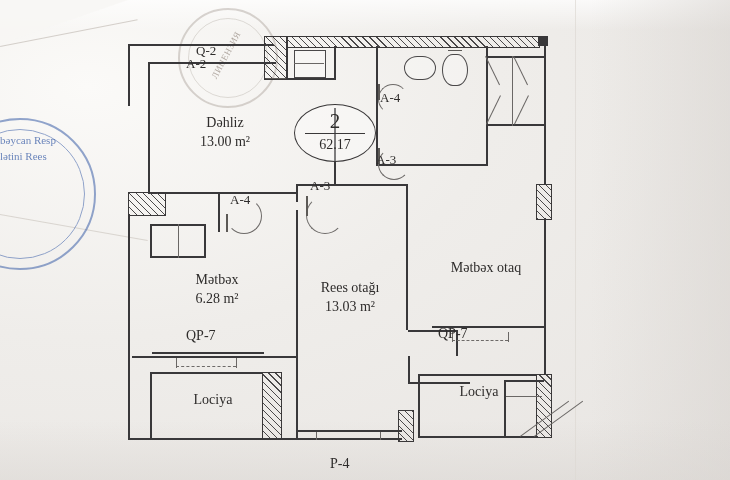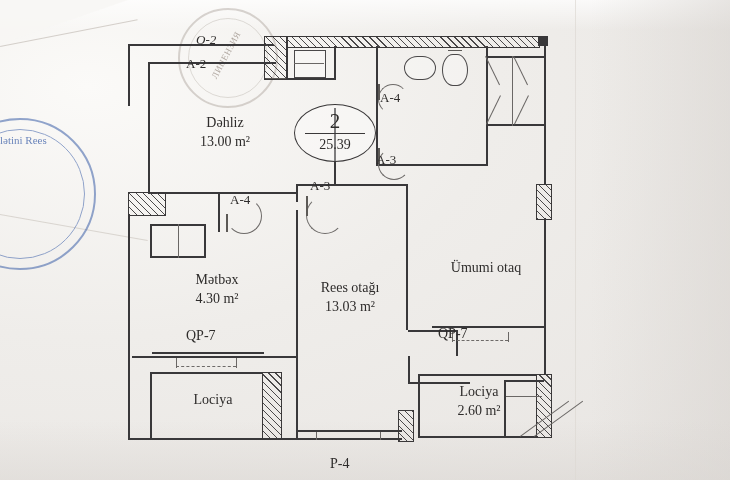--- a/index.html
+++ b/index.html
@@ -83,20 +83,21 @@
   <div class="shade top"></div>
   <div class="shade right"></div>
   <div class="shade bottom"></div>
   <div class="corner-fold"></div>
   <div class="crease1"></div>
   <div class="crease2"></div>
   <div class="crease3"></div>
 
   <div class="stamp"></div>
   <div class="stamp-text">
+    <div>bəycan Resp</div>
     <div>lәtini Rees</div>
   </div>
 
   <div class="dryseal"></div>
   <div class="dryseal-txt">ЛИЦЕНЗИЯ</div>
 
   <div class="ln" style="left:128px;top:44px;width:146px;height:2px;"></div>
   <div class="ln" style="left:128px;top:44px;width:2px;height:62px;"></div>
   <div class="ln" style="left:148px;top:62px;width:128px;height:2px;"></div>
   <div class="ln" style="left:148px;top:62px;width:2px;height:132px;"></div>
@@ -199,53 +200,52 @@
   <div class="ln" style="left:378px;top:148px;width:2px;height:16px;background:#5c5956;"></div>
 
   <div class="arc" style="left:378px;top:84px;width:28px;height:28px;border-color:#6d6a68 transparent transparent #6d6a68;"></div>
   <div class="ln" style="left:378px;top:84px;width:2px;height:16px;background:#5c5956;"></div>
 
   <div class="ln" style="left:266px;top:78px;width:20px;height:1px;background:#5c5956;"></div>
 
   <div class="oval" style="left:294px;top:104px;width:80px;height:56px;">
     <div class="num">2</div>
     <div class="ovline" style="left:10px;right:10px;top:28px;width:60px;"></div>
-    <div class="area">25.39</div>
+    <div class="area">62.17</div>
   </div>
 
   <div class="room" style="left:160px;top:113px;width:130px;">
     <div>Dəhliz</div>
     <div>13.00 m²</div>
   </div>
 
 
   <div class="room" style="left:152px;top:270px;width:130px;">
     <div>Mətbəx</div>
-    <div>4.30 m²</div>
+    <div>6.28 m²</div>
   </div>
 
   <div class="room" style="left:292px;top:278px;width:116px;">
     <div>Rees otağı</div>
     <div>13.03 m²</div>
   </div>
 
   <div class="room" style="left:422px;top:258px;width:128px;">
-    <div>Ümumi otaq</div>
+    <div>Mətbəx otaq</div>
   </div>
 
   <div class="room" style="left:158px;top:390px;width:110px;">
     <div>Lociya</div>
   </div>
 
   <div class="room" style="left:424px;top:382px;width:110px;">
     <div>Lociya</div>
-    <div>2.60 m²</div>
-  </div>
-
-  <div class="tag" style="left:196px;top:32px;font-style:italic;">Q-2</div>
+  </div>
+
+  <div class="tag" style="left:196px;top:43px;">Q-2</div>
   <div class="tag" style="left:186px;top:56px;">A-2</div>
   <div class="tag" style="left:380px;top:90px;">A-4</div>
   <div class="tag" style="left:376px;top:152px;">A-3</div>
   <div class="tag" style="left:230px;top:192px;">A-4</div>
   <div class="tag" style="left:310px;top:178px;">A-3</div>
 
   <div class="tag" style="left:186px;top:328px;font-size:14px;">QP-7</div>
   <div class="tag" style="left:438px;top:326px;font-size:14px;">QP-7</div>
   <div class="bottomtext" style="left:330px;top:456px;">P-4</div>
   <div class="bottomtext faint" style="left:396px;top:464px;"></div>

